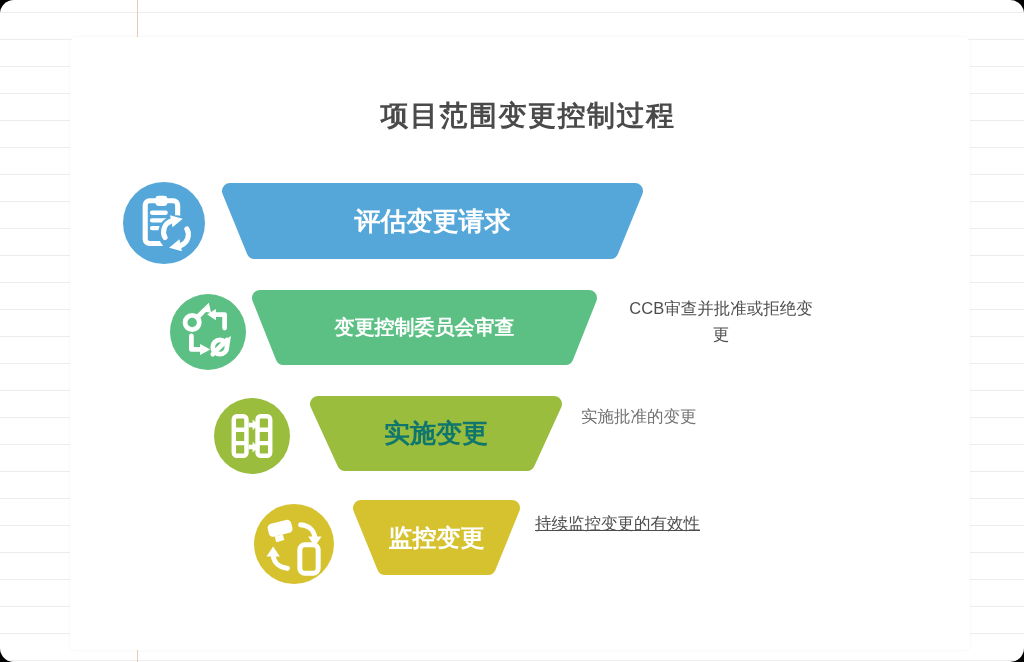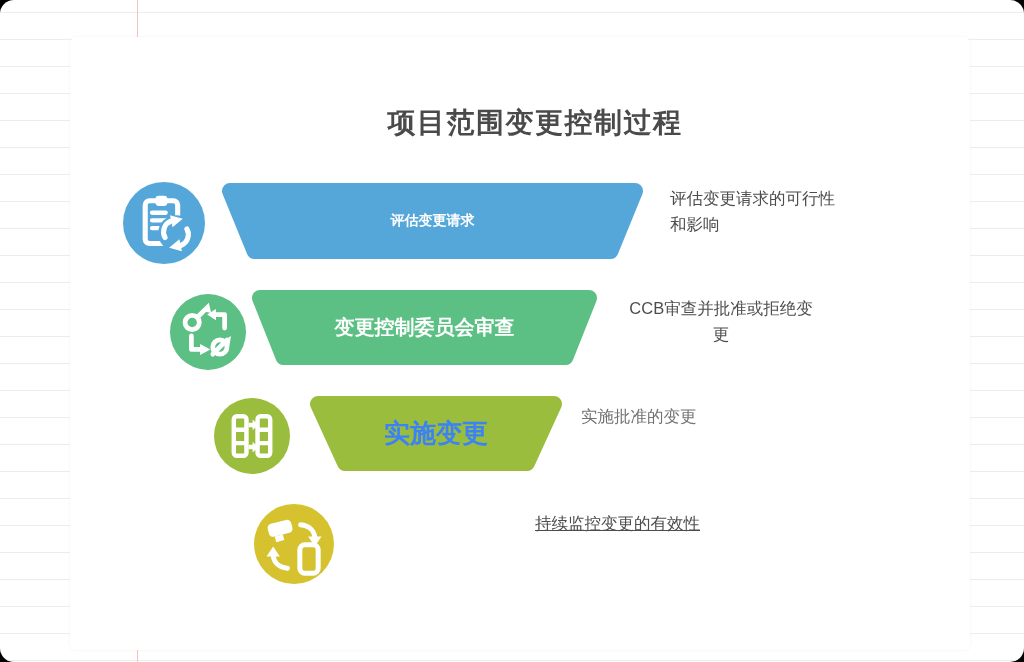--- a/index.html
+++ b/index.html
@@ -1,30 +1,30 @@
 <!DOCTYPE html>
 <html><head>
 <meta charset="utf-8">
 <style>
   html,body{margin:0;padding:0;background:#000;font-family:"Liberation Sans","DejaVu Sans",sans-serif;}
   .canvas{position:relative;width:1024px;height:662px;background:#fff;border-radius:14px;overflow:hidden;}
   .paper{position:absolute;inset:0;background-image:repeating-linear-gradient(to bottom,#ededed 0 1px,transparent 1px 27px);background-position:0 12px;}
   .margin-line{position:absolute;left:137px;top:0;width:1px;height:662px;}
   .card{position:absolute;left:70px;top:37px;width:900px;height:613px;background:#fff;border-radius:6px;box-shadow:0 0 3px rgba(0,0,0,0.06);}
-  .title{position:absolute;left:0;top:52px;width:900px;text-align:center;font-size:28px;font-weight:bold;letter-spacing:1.5px;margin:15px;}
+  .title{position:absolute;left:0;top:52px;width:900px;text-align:center;font-size:28px;font-weight:bold;letter-spacing:1.5px;margin:8px;}
   .stage{position:absolute;}
   .trap{position:absolute;}
   .trap svg{display:block;overflow:visible;}
   .trap-label{position:absolute;inset:0;display:flex;align-items:center;justify-content:center;font-weight:bold;white-space:nowrap;}
   .desc{position:absolute;font-size:16.5px;line-height:26px;}
   .icon{position:absolute;}
   .icon svg{display:block;width:100%;height:100%;}
   
   .t0{left:152px;top:146px;width:421px;height:76px;}
-  .t0 .trap-label{font-size:14px;}
+  .t0 .trap-label{font-size:26px;}
   .i0{left:53px;top:145px;width:82px;height:82px;}
   .d0{left:600px;top:148px;width:176px;}
   
   .t1{left:182px;top:253px;width:345px;height:75px;}
   .t1 .trap-label{font-size:20px;}
   .i1{left:100px;top:257px;width:76px;height:76px;}
   .d1{left:557px;top:258px;width:188px;}
   
   .t2{left:240px;top:359px;width:252px;height:75px;}
   .t2 .trap-label{font-size:26px;}
@@ -58,21 +58,20 @@
         <polygon points="27.5,19.5 35,21.5 29,26.5" fill="#fff"></polygon>
         <polygon points="34.5,40.5 27,38.5 33,33.5" fill="#fff"></polygon>
       </svg>
     </span>
     <div class="stage trap t0">
       <svg width="421" height="76" viewBox="0 0 421 76">
         <path d="M8 8 H413 L388.5 68 H32.5 Z" stroke-width="16" stroke-linejoin="round" style="fill: rgb(85, 167, 218); stroke: rgb(85, 167, 218);"></path>
       </svg>
       <div class="trap-label" style="color: rgb(255, 255, 255);">评估变更请求</div>
     </div>
-    <div class="desc d0" style="color: rgb(77, 77, 77);">评估变更请求的可行性和影响</div>
 
     <span class="icon i1" style="color: rgb(92, 192, 132);">
       <svg viewBox="0 0 48 48" aria-hidden="true">
         <circle cx="24" cy="24" r="24" fill="currentColor"></circle>
         <g stroke="#fff" stroke-width="3" fill="none" stroke-linecap="round" stroke-linejoin="round">
           <circle cx="14" cy="18" r="4.5"></circle>
           <path d="M17.5 14.5 L21.5 10.5"></path>
           <path d="M34.5 21.5 V13 H28.5"></path>
           <path d="M13.5 26.5 V35 H19.5"></path>
           <circle cx="31.5" cy="33.5" r="4.5"></circle>
@@ -102,33 +101,39 @@
           <path d="M27.5 20h8M27.5 28.5h8"></path>
         </g>
         <polygon points="21.8,15.6 24.4,15.6 24.4,13.6 27.9,17 24.4,20.4 24.4,18.4 21.8,18.4" fill="#fff"></polygon>
         <polygon points="21.8,29.6 24.4,29.6 24.4,27.6 27.9,31 24.4,34.4 24.4,32.4 21.8,32.4" fill="#fff"></polygon>
       </svg>
     </span>
     <div class="stage trap t2">
       <svg width="252" height="75" viewBox="0 0 252 75">
         <path d="M8 8 H244 L217 67 H35 Z" stroke-width="16" stroke-linejoin="round" style="fill: rgb(154, 189, 61); stroke: rgb(154, 189, 61);"></path>
       </svg>
-      <div class="trap-label" style="color: #3b82f6;">实施变更</div>
+      <div class="trap-label" style="color: #0f766e;">实施变更</div>
     </div>
     <div class="desc d2" style="color: #737373;">实施批准的变更</div>
 
     <span class="icon i3" style="color: rgb(213, 194, 46);">
       <svg viewBox="0 0 48 48" aria-hidden="true">
         <circle cx="24" cy="24" r="24" fill="currentColor"></circle>
         <g transform="rotate(-14 16 15)">
           <rect x="8.5" y="10.5" width="14.5" height="8" rx="2.5" fill="#fff"></rect>
           <rect x="11.5" y="18.5" width="5" height="3.5" fill="#fff"></rect>
         </g>
         <rect x="27.5" y="24.5" width="11" height="17" rx="3" fill="none" stroke="#fff" stroke-width="3"></rect>
         <path d="M28 12.5c5.5 0.5 8.5 4 8.5 8.5" fill="none" stroke="#fff" stroke-width="3" stroke-linecap="round"></path>
         <polygon points="32.5,19.5 40.5,19.5 36.5,25.5" fill="#fff"></polygon>
         <path d="M20 38.5c-5.5 -0.5 -8.5 -4 -8.5 -8.5" fill="none" stroke="#fff" stroke-width="3" stroke-linecap="round"></path>
         <polygon points="7.5,31.5 15.5,31.5 11.5,25.5" fill="#fff"></polygon>
       </svg>
     </span>
+    <div class="stage trap t3">
+      <svg width="167" height="75" viewBox="0 0 167 75">
+        <path d="M8 8 H159 L135 67 H32 Z" stroke-width="16" stroke-linejoin="round" style="fill: rgb(213, 194, 46); stroke: rgb(213, 194, 46);"></path>
+      </svg>
+      <div class="trap-label" style="color: rgb(255, 255, 255);">监控变更</div>
+    </div>
     <div class="desc d3" style="color: rgb(77, 77, 77);">持续监控变更的有效性</div>
   </div>
 </div>
 
 </body></html>

